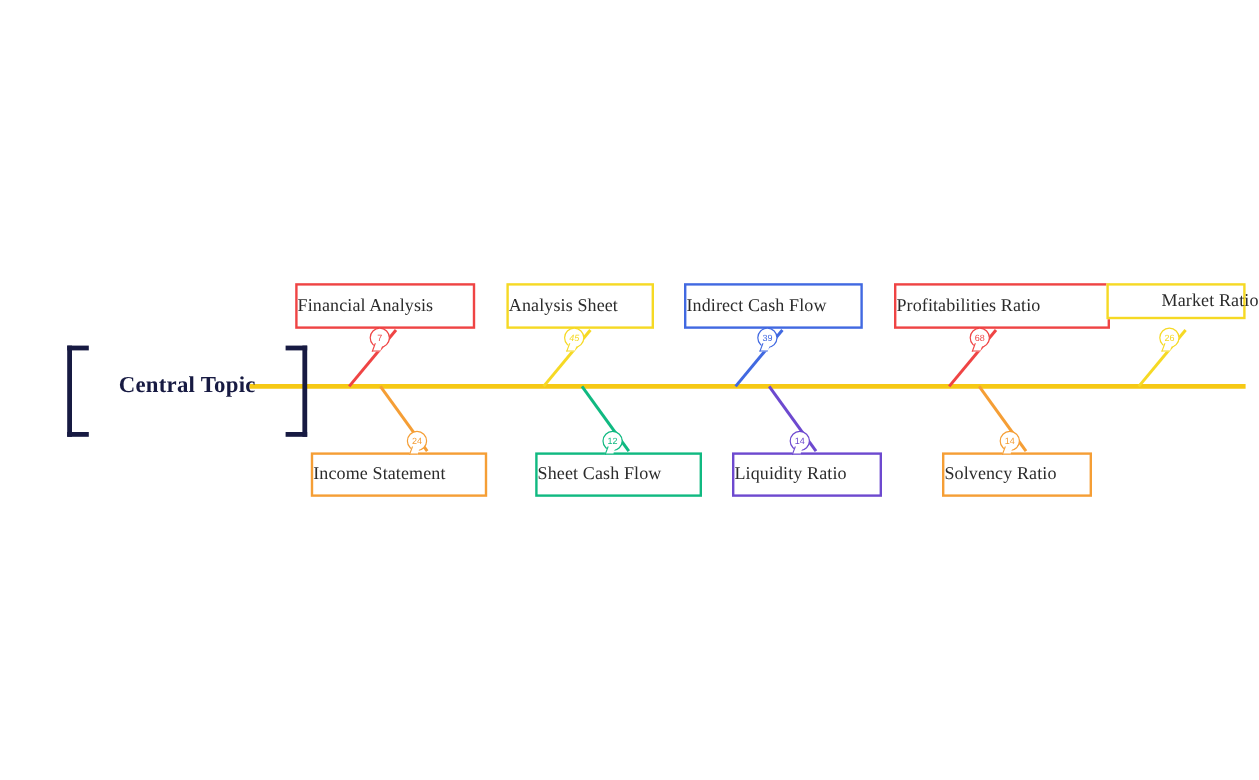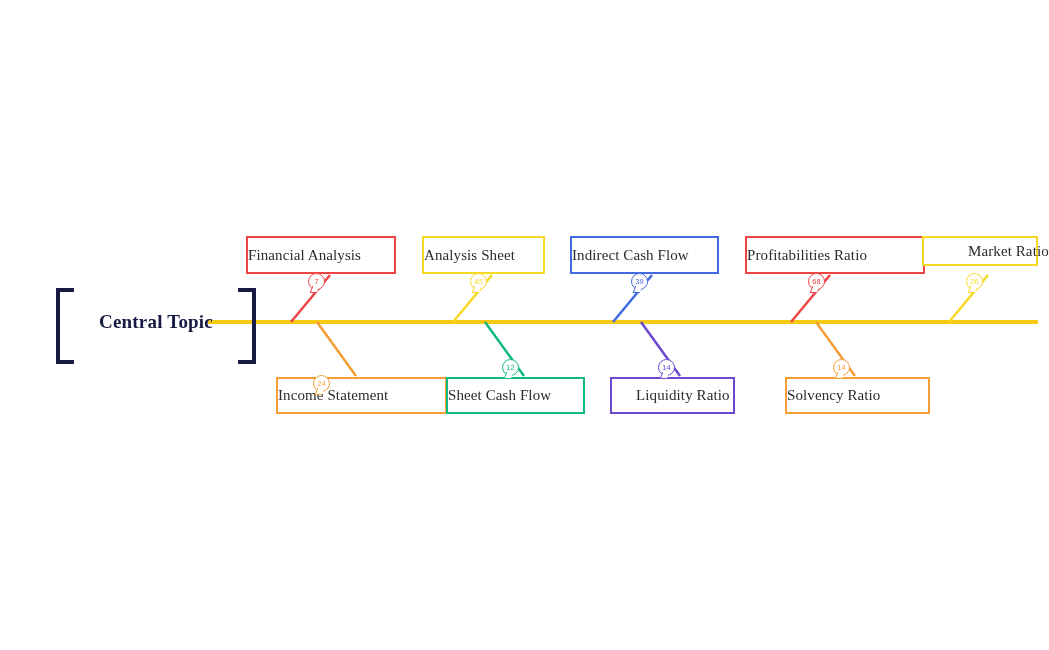--- a/index.html
+++ b/index.html
@@ -75,24 +75,24 @@
   </div>
 
   <div id="nodes">
       <div class="node-box" style="left: 246px; top: 236px; width: 150px; height: 38px; border-color: rgb(239, 68, 68);">
         <span class="node-label">Financial Analysis</span>
       </div>
       <div class="badge" style="left: 308px; top: 273px; border-color: rgb(239, 68, 68); color: rgb(239, 68, 68);">
         <span>7</span>
         <span class="tail" style="border-color: rgb(239, 68, 68);"></span>
       </div>
-      <div class="node-box" style="left: 276px; top: 377px; width: 171px; height: 37px; border-color: rgb(245, 158, 53);">
+      <div class="node-box" style="left: 259px; top: 377px; width: 147px; height: 37px; border-color: rgb(245, 158, 53);">
         <span class="node-label">Income Statement</span>
       </div>
-      <div class="badge" style="left: 313px; top: 359px; border-color: rgb(245, 158, 53); color: rgb(245, 158, 53); margin-top: 16px;">
+      <div class="badge" style="left: 339px; top: 359px; border-color: rgb(245, 158, 53); color: rgb(245, 158, 53);">
         <span>24</span>
         <span class="tail" style="border-color: rgb(245, 158, 53);"></span>
       </div>
       <div class="node-box" style="left: 422px; top: 236px; width: 123px; height: 38px; border-color: rgb(246, 217, 36);">
         <span class="node-label">Analysis Sheet</span>
       </div>
       <div class="badge" style="left: 470px; top: 273px; border-color: rgb(246, 217, 36); color: rgb(246, 217, 36); font-style: italic;">
         <span>45</span>
         <span class="tail" style="border-color: rgb(246, 217, 36);"></span>
       </div>
@@ -103,35 +103,35 @@
         <span>12</span>
         <span class="tail" style="border-color: rgb(16, 185, 129);"></span>
       </div>
       <div class="node-box" style="left: 570px; top: 236px; width: 149px; height: 38px; border-color: rgb(65, 105, 225);">
         <span class="node-label">Indirect Cash Flow</span>
       </div>
       <div class="badge" style="left: 631px; top: 273px; border-color: rgb(65, 105, 225); color: rgb(65, 105, 225); text-align: right;">
         <span>39</span>
         <span class="tail" style="border-color: rgb(65, 105, 225);"></span>
       </div>
-      <div class="node-box" style="left: 610px; top: 377px; width: 125px; height: 37px; border-color: rgb(109, 73, 207); padding-left: 24px;">
+      <div class="node-box" style="left: 610px; top: 377px; width: 125px; height: 37px; border-color: rgb(109, 73, 207);">
         <span class="node-label">Liquidity Ratio</span>
       </div>
       <div class="badge" style="left: 658px; top: 359px; border-color: rgb(109, 73, 207); color: rgb(109, 73, 207);">
         <span>14</span>
         <span class="tail" style="border-color: rgb(109, 73, 207);"></span>
       </div>
       <div class="node-box" style="left: 745px; top: 236px; width: 180px; height: 38px; border-color: rgb(239, 68, 68);">
         <span class="node-label">Profitabilities Ratio</span>
       </div>
       <div class="badge" style="left: 808px; top: 273px; border-color: rgb(239, 68, 68); color: rgb(239, 68, 68); text-align: center;">
         <span>68</span>
         <span class="tail" style="border-color: rgb(239, 68, 68);"></span>
       </div>
-      <div class="node-box" style="left: 785px; top: 377px; width: 145px; height: 37px; border-color: rgb(245, 158, 53);">
+      <div class="node-box" style="left: 785px; top: 377px; width: 125px; height: 37px; border-color: rgb(245, 158, 53);">
         <span class="node-label">Solvency Ratio</span>
       </div>
       <div class="badge" style="left: 833px; top: 359px; border-color: rgb(245, 158, 53); color: rgb(245, 158, 53);">
         <span>14</span>
         <span class="tail" style="border-color: rgb(245, 158, 53);"></span>
       </div>
       <div class="node-box" style="left: 922px; top: 236px; width: 116px; height: 30px; border-color: rgb(246, 217, 36); padding-left: 44px;">
         <span class="node-label">Market Ratio</span>
       </div>
       <div class="badge" style="left: 966px; top: 273px; border-color: rgb(246, 217, 36); color: rgb(246, 217, 36); align-items: center;">

